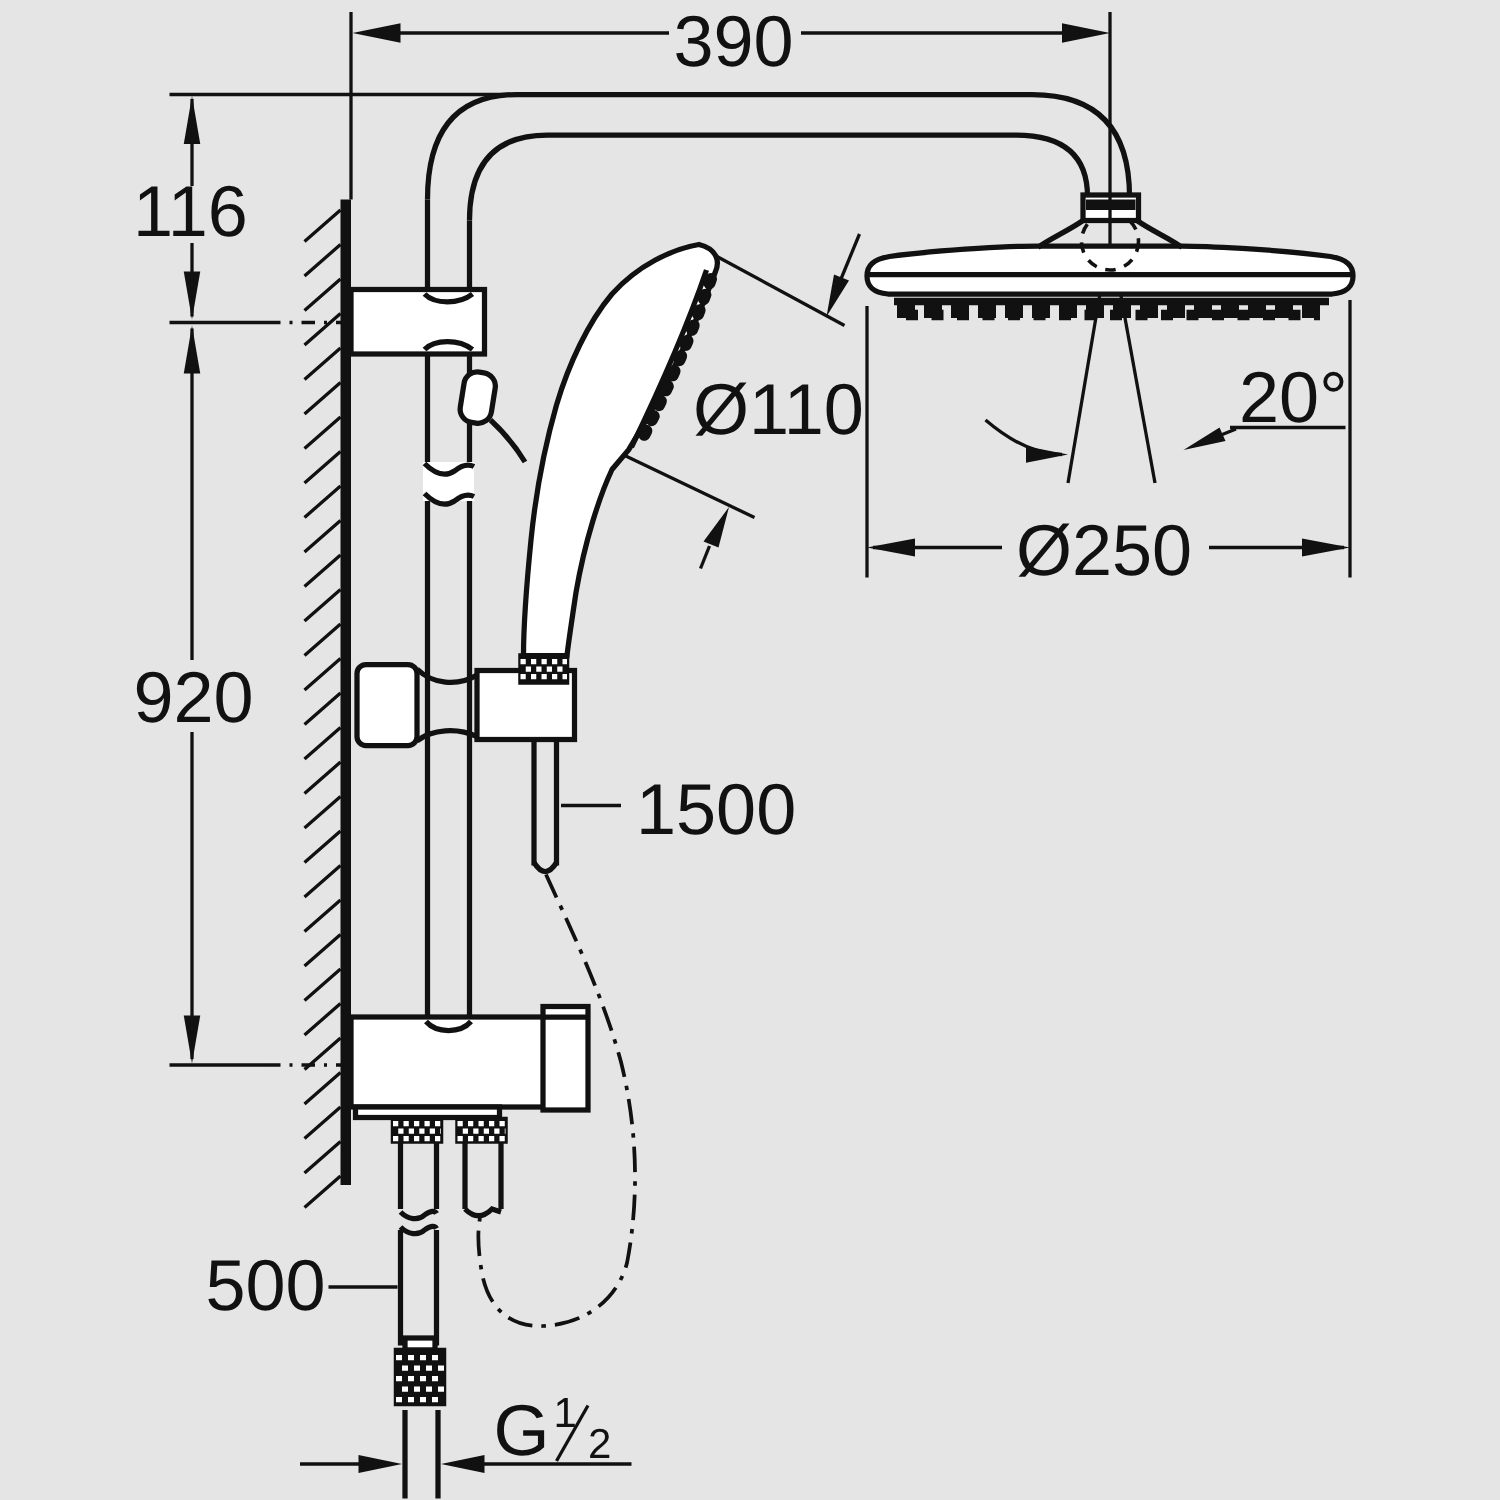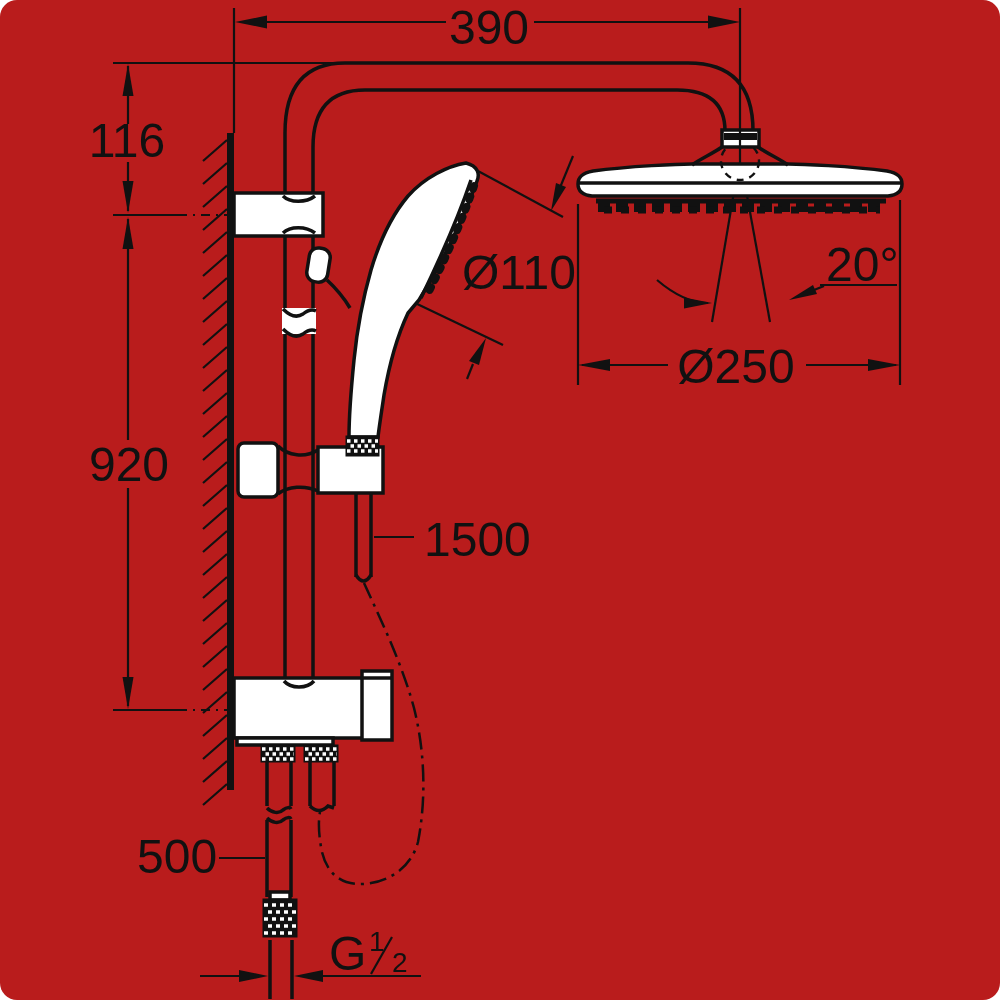--- a/index.html
+++ b/index.html
@@ -1,16 +1,16 @@
 <!DOCTYPE html>
 <html><head>
 <meta charset="utf-8">
 <style>
   html,body{margin:0;padding:0;background:#ffffff;}
-  .canvas{width:1000px;height:1000px;background:#b91c1c;position:relative;overflow:hidden;border-radius:17px;}
+  .canvas{width:1000px;height:1000px;background:#e5e5e5;position:relative;overflow:hidden;}
   svg{display:block;}
   text{font-family:"Liberation Sans","DejaVu Sans",sans-serif;fill:#111111;}
   .dimtxt{font-size:48px;}
   .fractxt{font-size:28px;}
   .thin{stroke:#111111;stroke-width:2.2;fill:none;}
   .thick{stroke:#111111;stroke-width:3.5;fill:none;}
   .thickw{stroke:#111111;stroke-width:3.5;fill:#ffffff;}
   .arrow{fill:#111111;stroke:none;}
   .knurl{fill:#111111;stroke:#111111;stroke-width:1;}
   .kd{stroke:#ffffff;stroke-width:3.5;fill:none;}

